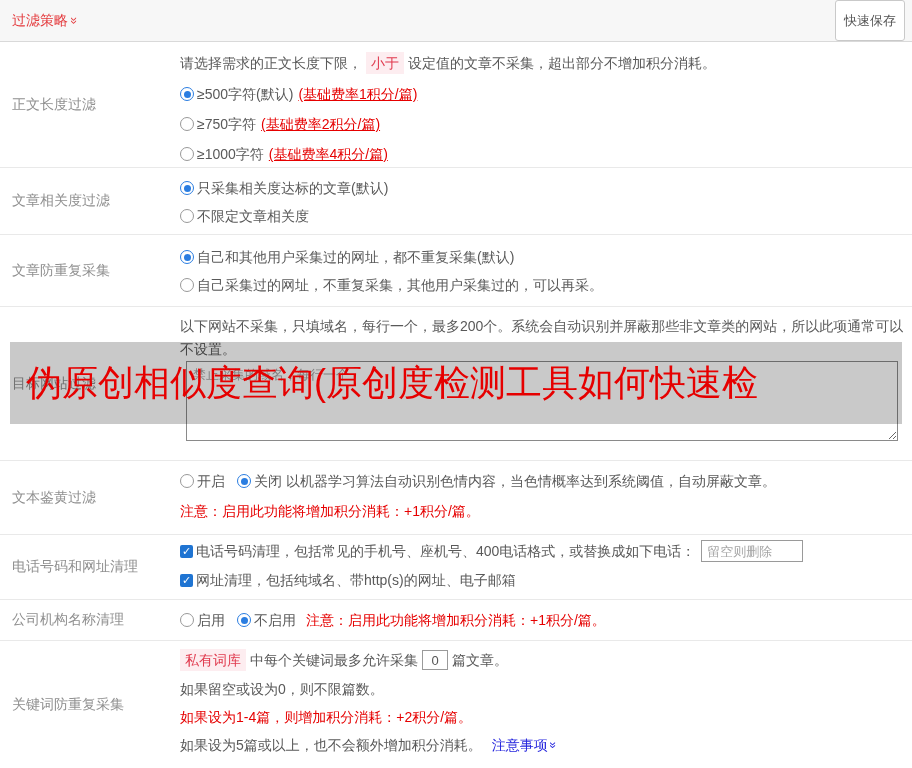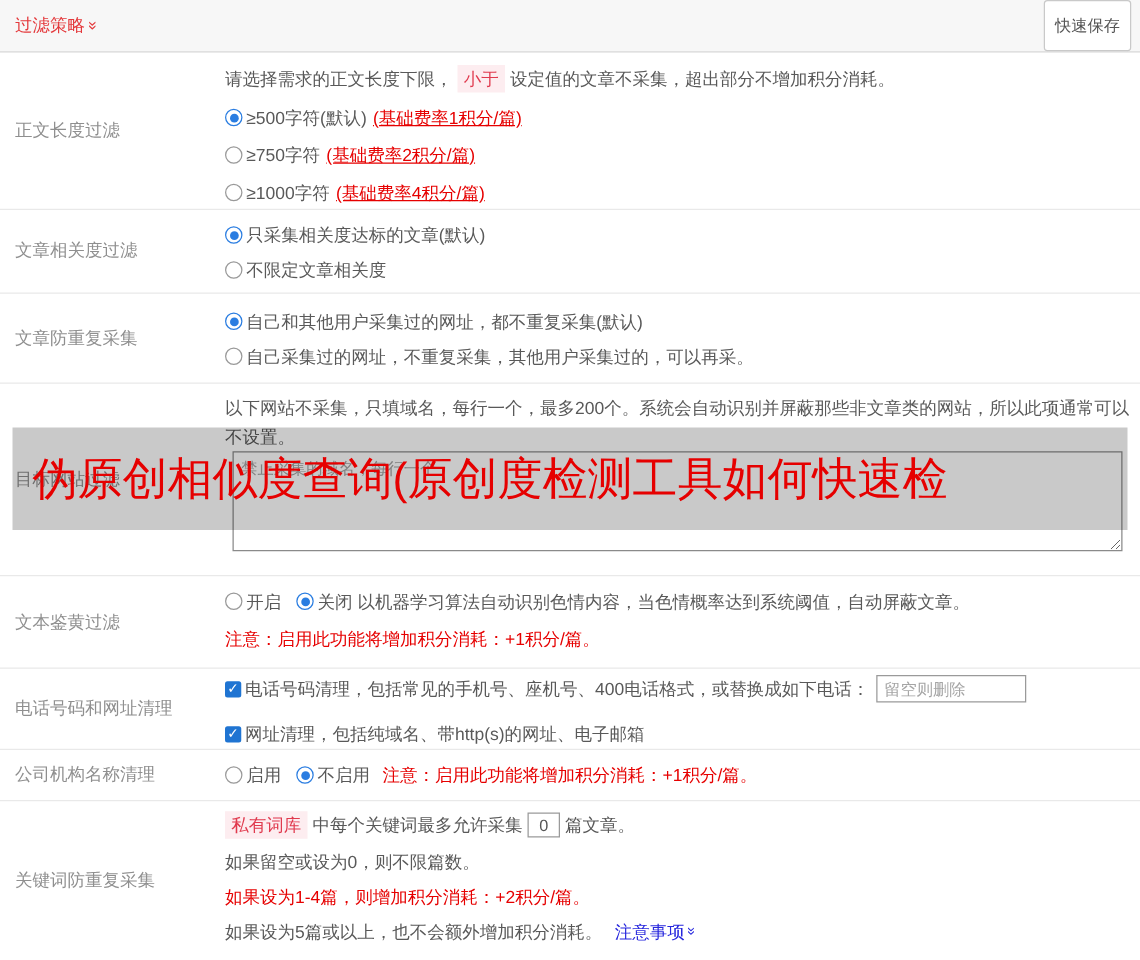--- a/index.html
+++ b/index.html
@@ -18,21 +18,21 @@
   
   .row { display:flex; border-bottom:1px solid #e9e9e9; }
   .row-label { width:180px; flex:none; display:flex; align-items:center; padding-left:12px; color:#8f8f8f; }
   .row-content { flex:1; padding-right:8px; display:flex; flex-direction:column; }
 
   .r1 { height:126px; } .r1 .row-content { padding-top:10px; gap:10px; }
   .r2 { height:67px;  } .r2 .row-content { padding-top:10px; gap:8px; }
   .r3 { height:72px;  } .r3 .row-content { padding-top:12px; gap:8px; }
   .r4 { height:154px; } .r4 .row-content { padding-top:8px; }
   .r5 { height:74px;  } .r5 .row-content { padding-top:10px; gap:10px; }
-  .r6 { height:65px;  } .r6 .row-content { padding-top:5px; gap:15px; }
+  .r6 { height:65px;  } .r6 .row-content { padding-top:5px; gap:8px; }
   .r7 { height:41px;  } .r7 .row-content { justify-content:center; }
   .r8 { height:127px; border-bottom:none; } .r8 .row-content { padding-top:8px; gap:8px; }
 
   .line { display:flex; align-items:center; line-height:20px; }
   .opt { display:inline-flex; align-items:center; gap:3px; cursor:pointer; }
   .gap-r { margin-right:12px; }
 
   
   .radio { width:14px; height:14px; border-radius:50%; border:1px solid #999; background:#fff;
            flex:none; position:relative; }
@@ -48,21 +48,21 @@
   .red { color:#e60000; }
   .fee { color:#e60000; text-decoration:underline; margin-left:5px; }
   .hl  { color:#e03a4e; background:#fdedf0; padding:1px 5px; margin:0 4px; }
 
   .para { line-height:23px; max-width:730px; }
   .site-textarea { margin-left:6px; width:712px; height:80px;
            border:1px solid #8a8a8a; resize:both; font-family:inherit; font-size:13px;
            padding:4px 6px; color:#555; }
   .site-textarea::placeholder, .text-input::placeholder { color:#a5a5a5; }
 
-  .text-input { border:1px solid #9a9a9a; height:22px; width:120px; padding:0 5px;
+  .text-input { border:1px solid #9a9a9a; height:22px; width:102px; padding:0 5px;
            font-size:13px; font-family:inherit; color:#555; margin-left:6px; }
   .num-input { border:1px solid #9a9a9a; height:20px; width:26px; text-align:center;
            font-size:13px; font-family:inherit; color:#555; margin:0 4px; }
 
   .link { color:#2626dd; margin-left:10px; display:inline-flex; align-items:center; gap:2px; cursor:pointer; }
   .link .chev { font-size:12px; }
 
   
   .watermark { position:absolute; left:10px; top:342px; width:892px; height:82px;
            background:rgba(0,0,0,0.21); display:flex; align-items:center;

